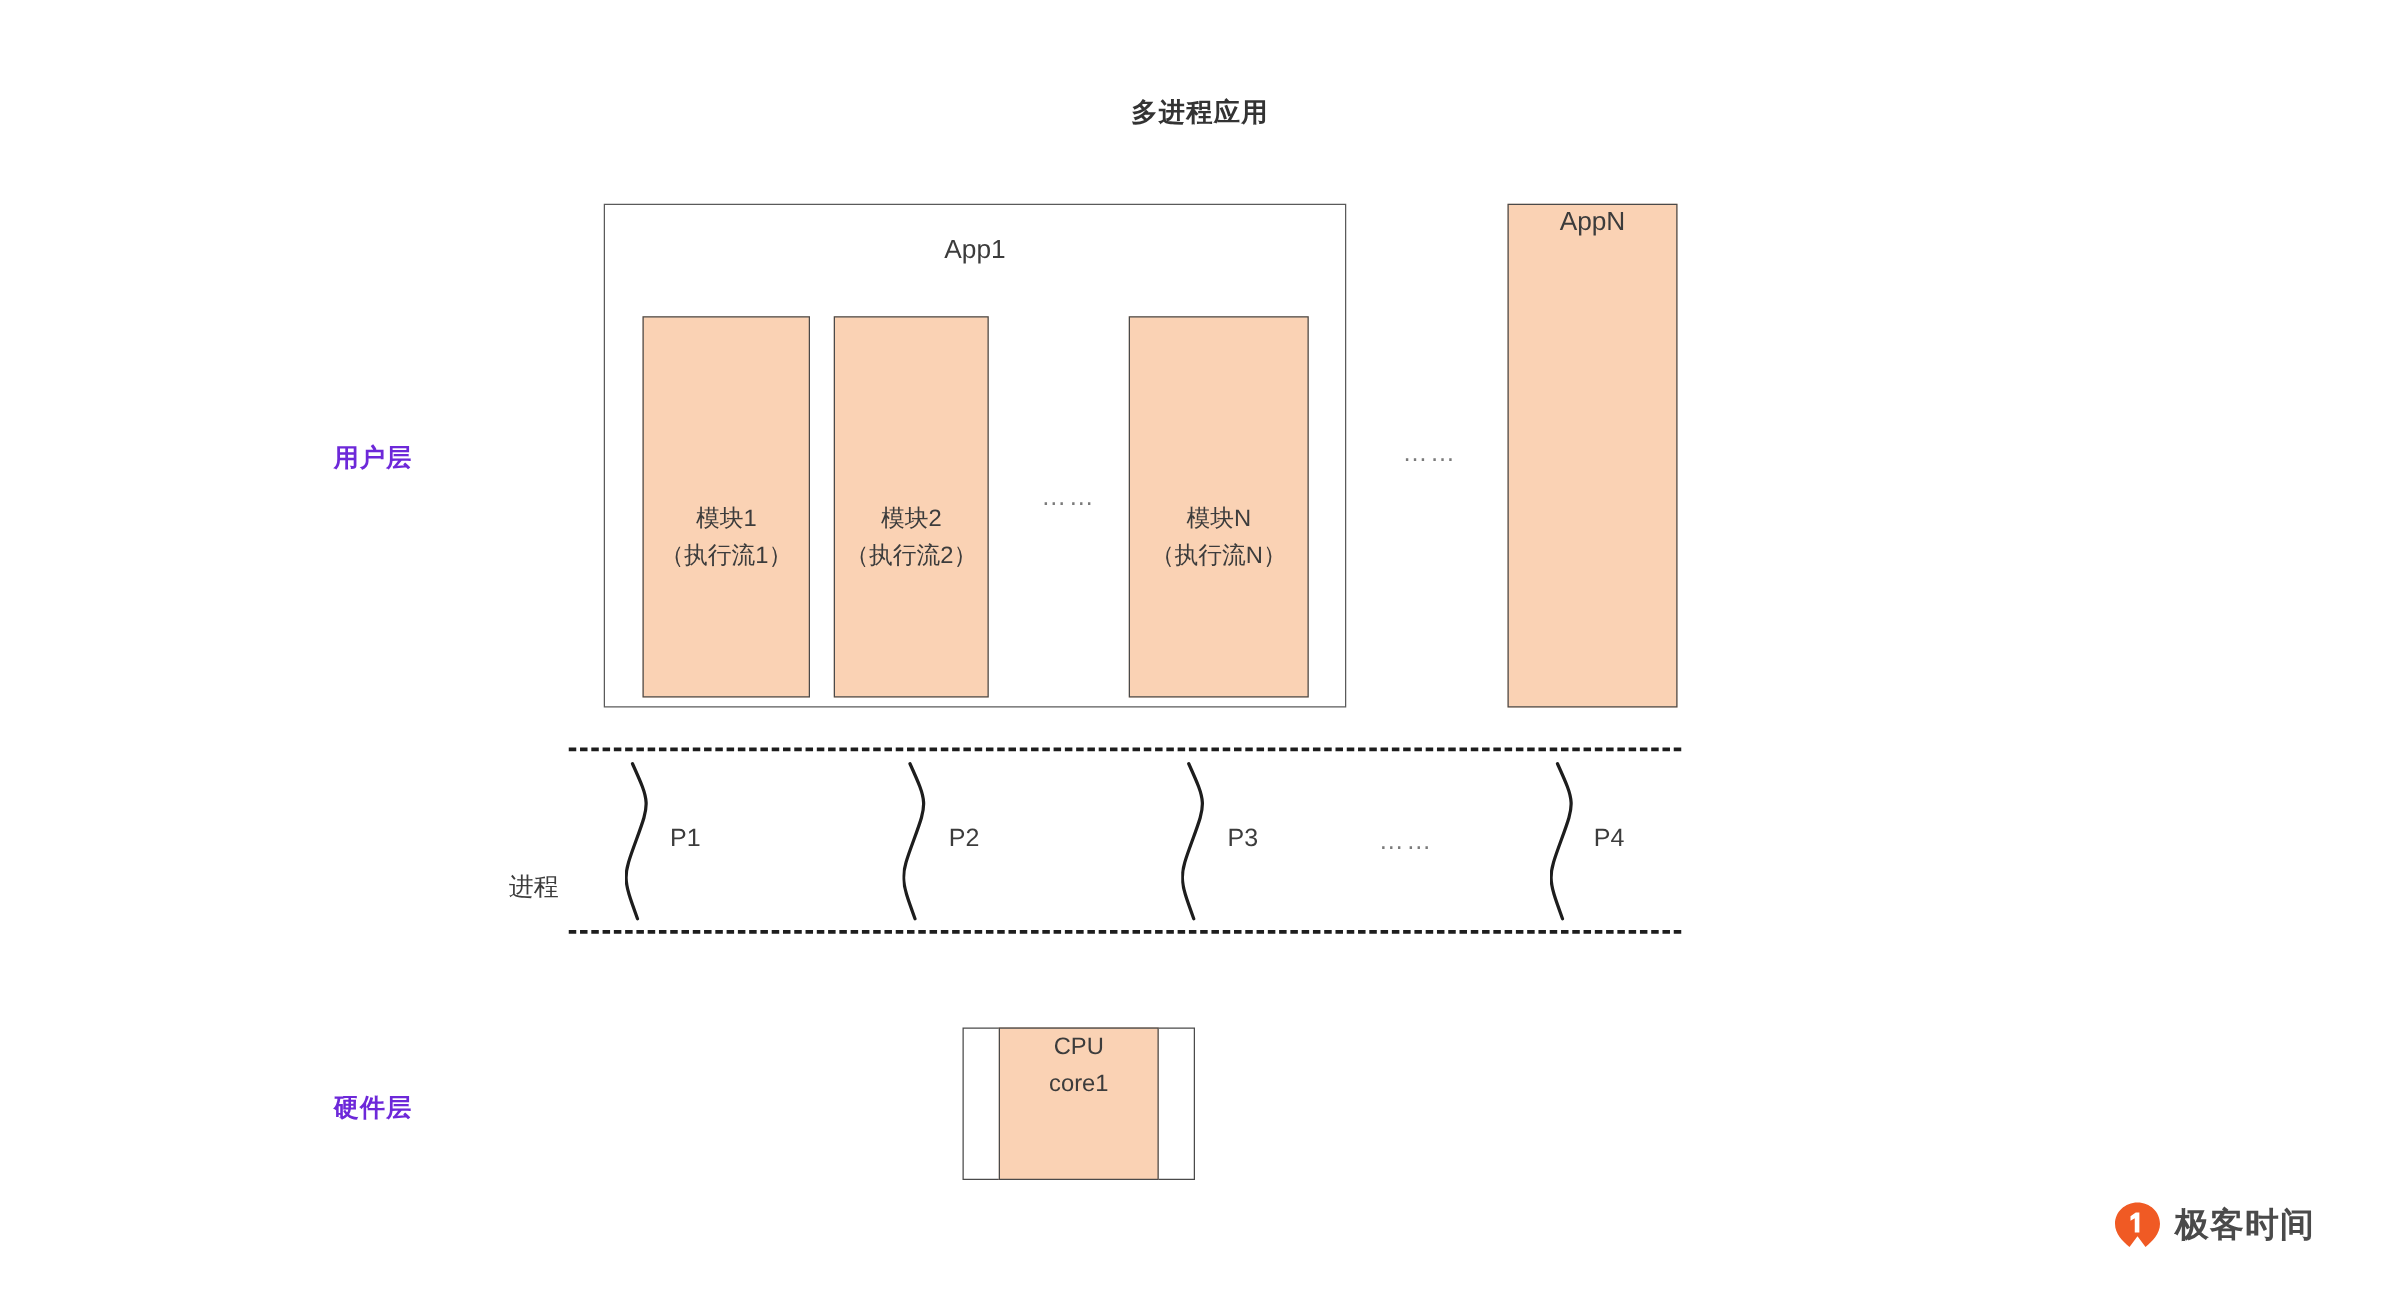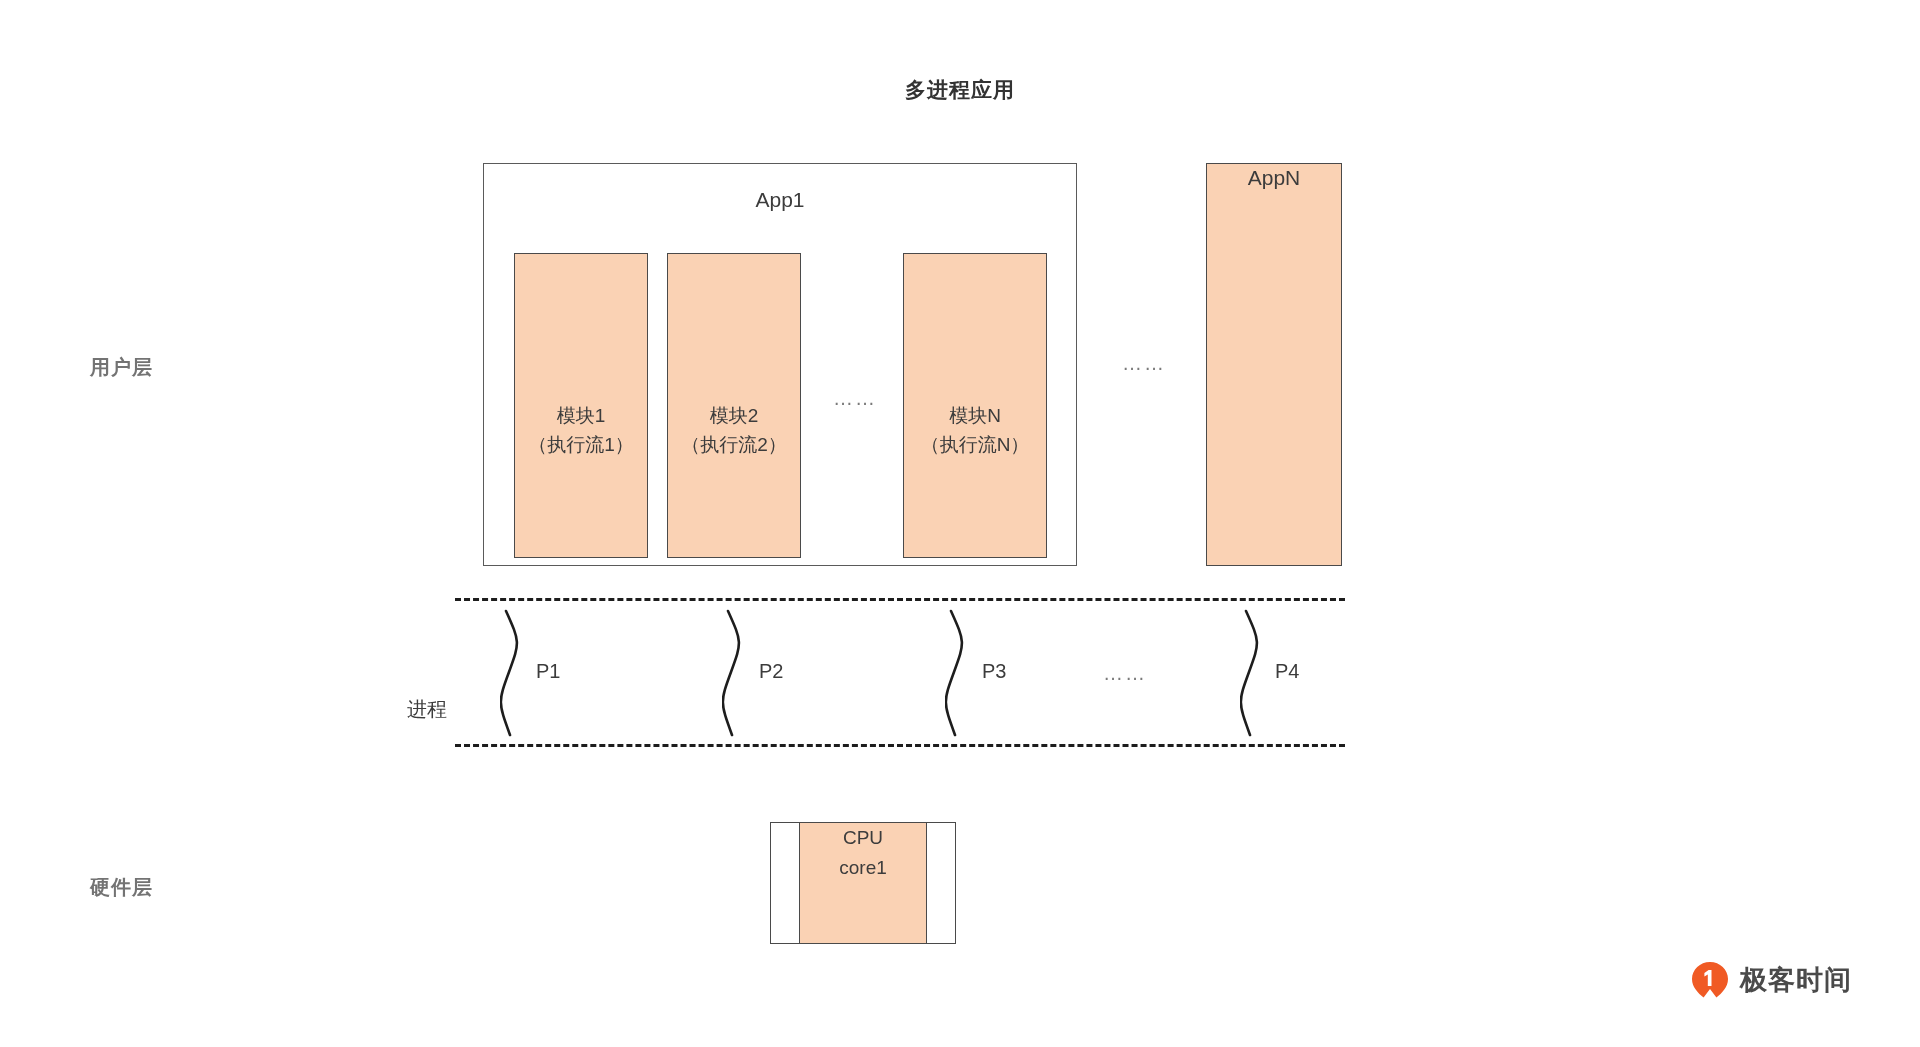--- a/index.html
+++ b/index.html
@@ -37,24 +37,24 @@
     text-align: center;
     font-size: 21px;
     font-weight: bold;
     color: #333333;
     letter-spacing: 1px;
   }
 
   
   .layer-label {
     width: 240px;
-    text-align: left;
+    text-align: right;
     font-size: 20px;
     font-weight: bold;
-    color: #737373;
+    color: #6d28d9;
     line-height: 1.45;
     letter-spacing: 1px;
   }
   .layer-user   { left: 90px;  top: 353px; }
   .layer-kernel { left: 90px;  top: 640px; }
   .layer-hw     { left: 90px;  top: 873px; }
 
   
   .app1-box {
     left: 483px;
@@ -84,21 +84,21 @@
     font-size: 19px;
     color: #3c3c3c;
     padding-bottom: 0;
   }
   .module-inner {
     width: 100%;
     text-align: center;
     line-height: 1.5;
   }
   .module-1 { left: 514px; width: 134px; }
-  .module-2 { left: 667px; width: 134px; }
+  .module-2 { left: 667px; width: 124px; }
   .module-n { left: 903px; width: 144px; }
 
   
   .module-box { align-items: flex-end; }
   .module-box .module-inner { padding-bottom: 98px; }
 
   
   .appn-box {
     left: 1206px;
     top: 163px;

